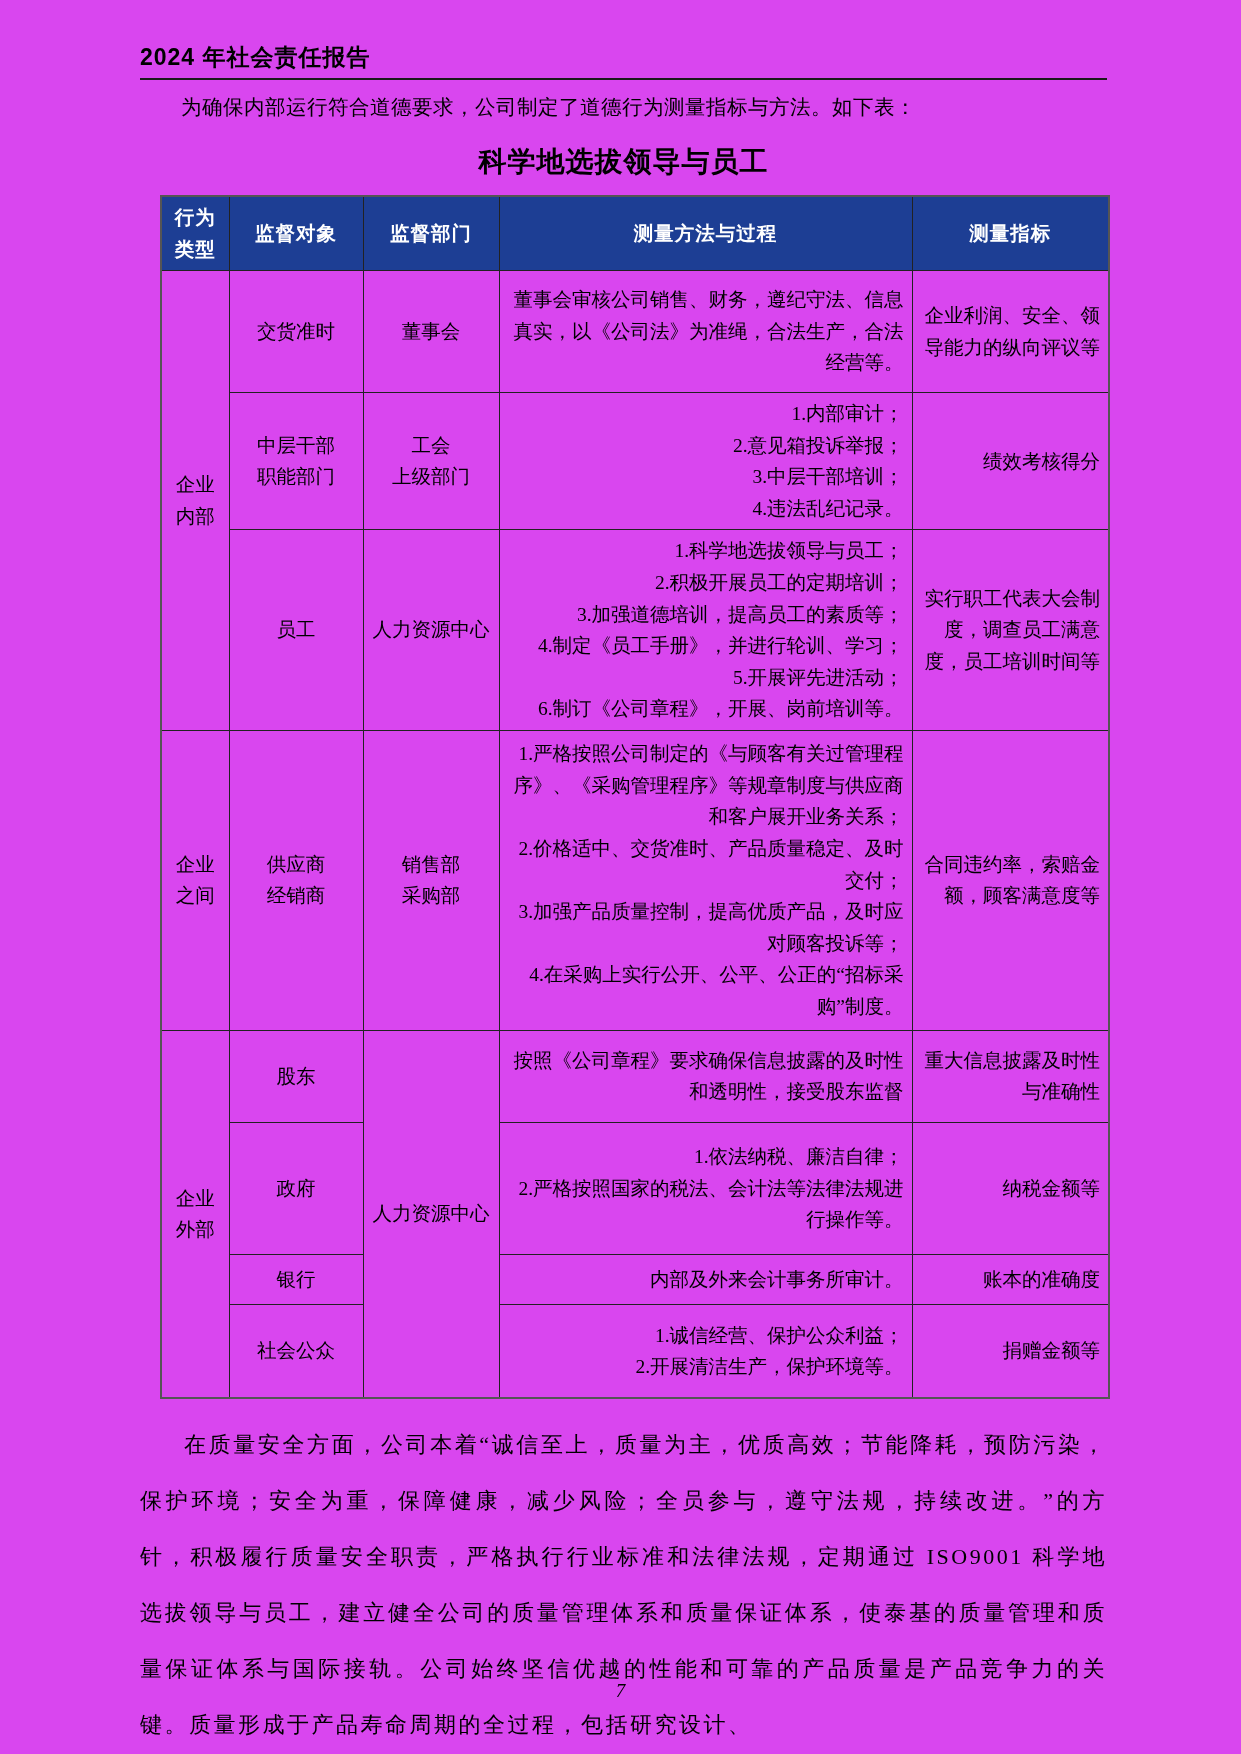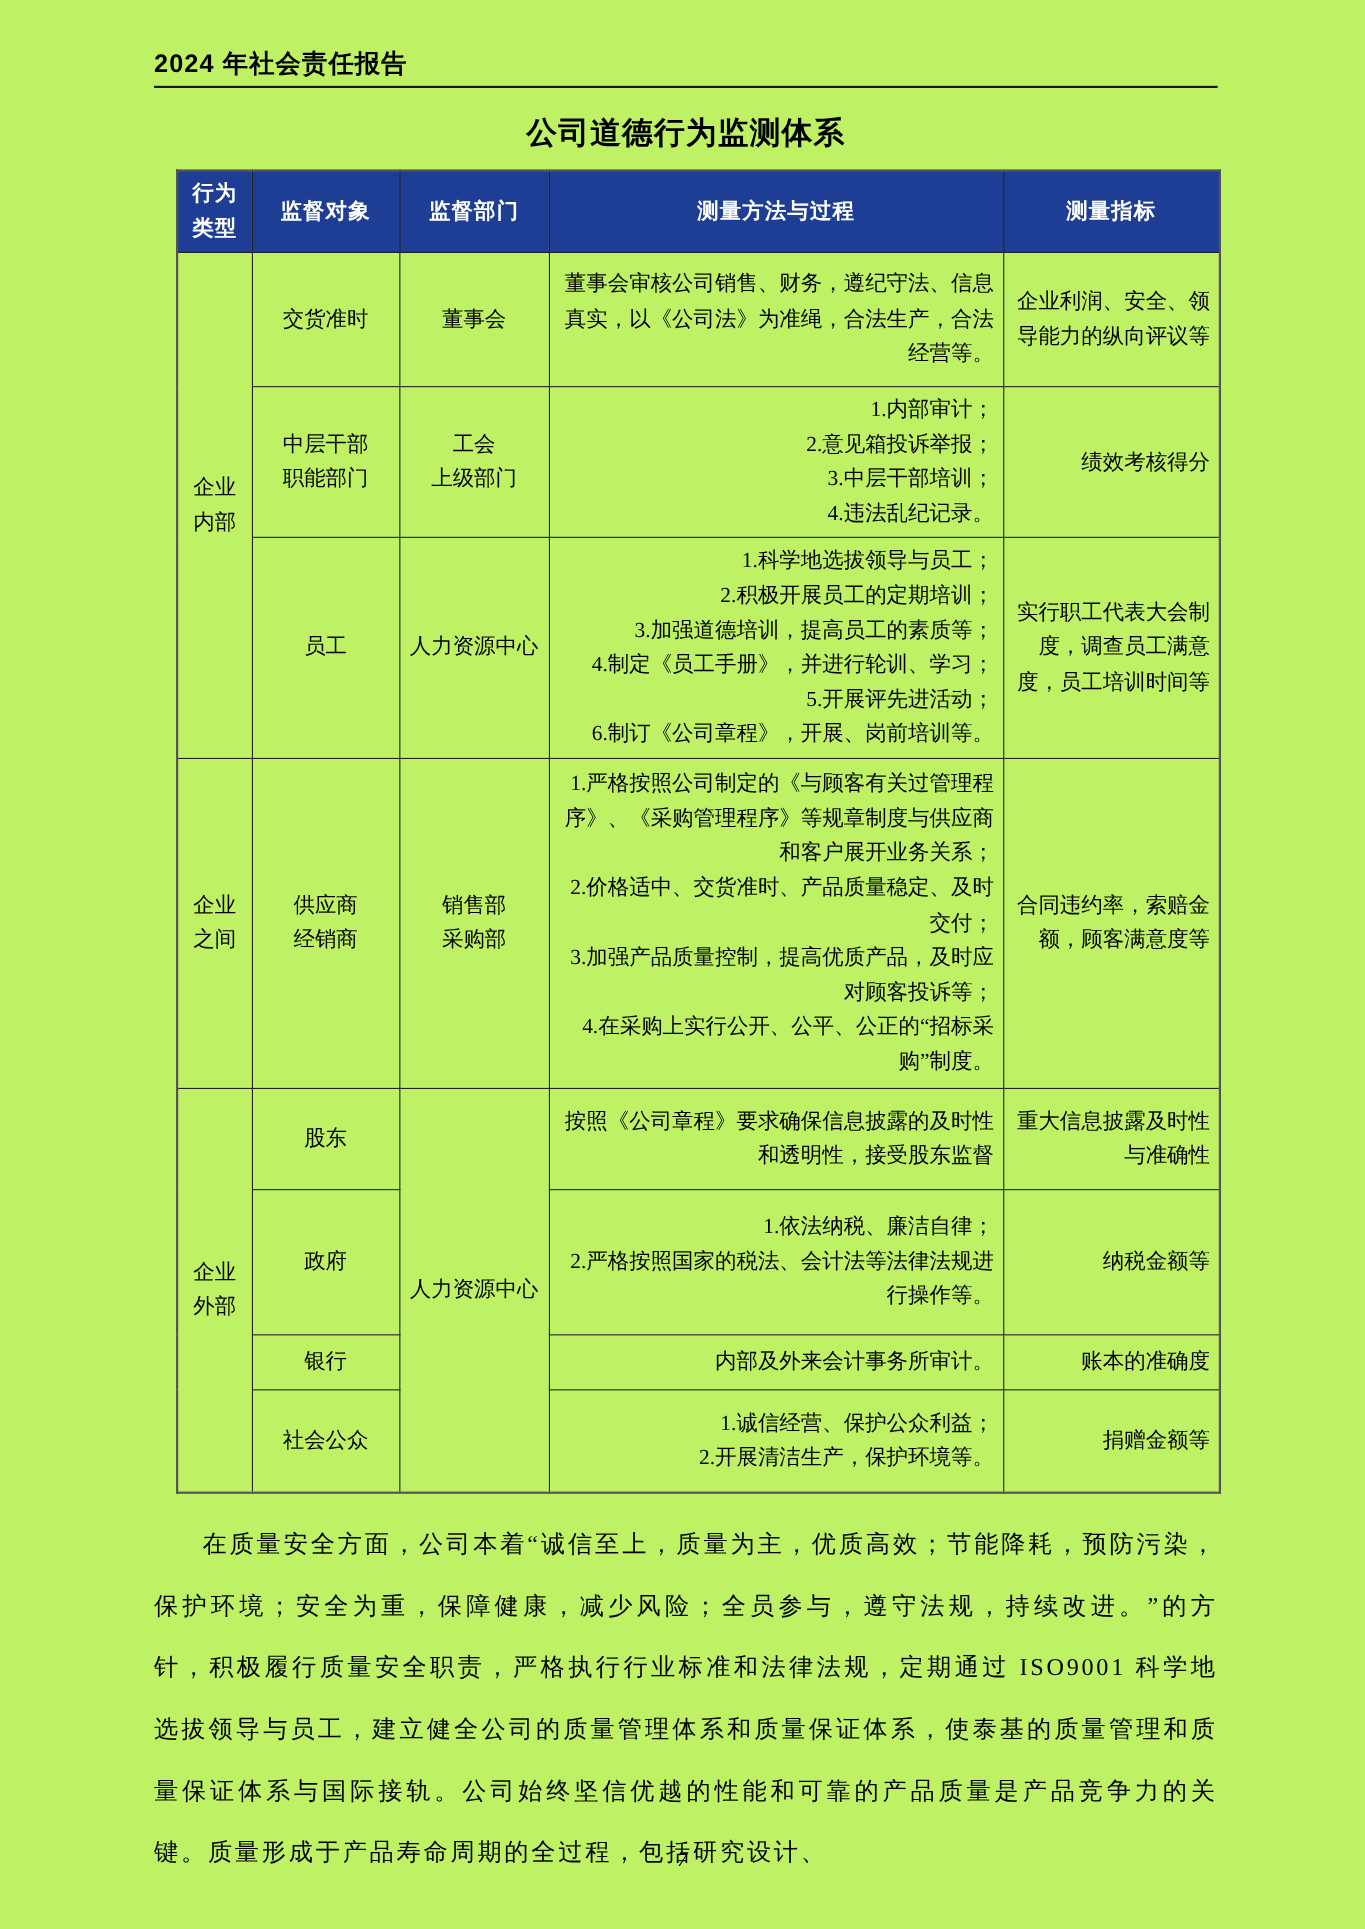--- a/index.html
+++ b/index.html
@@ -2,21 +2,21 @@
 <html><head>
 <meta charset="utf-8">
 <style>
   * { margin: 0; padding: 0; box-sizing: border-box; }
   html, body { background: #ffffff; }
   .page {
     position: relative;
     width: 1241px;
     height: 1754px;
     margin: 0 auto;
-    background: #bef264;
+    background: #d946ef;
     color: #000;
     font-family: "Liberation Serif", "DejaVu Serif", serif;
     overflow: hidden;
   }
   .content { padding: 42px 134px 0 140px; }
 
   
   .doc-header-title {
     font-family: "Liberation Sans", "DejaVu Sans", sans-serif;
     font-weight: bold;
@@ -104,22 +104,23 @@
 <body>
 
 <div class="page">
   <div class="content">
 
     <header>
       <div class="doc-header-title">2024 年社会责任报告</div>
       <hr class="header-rule">
     </header>
 
-
-    <h2 class="table-title">公司道德行为监测体系</h2>
+    <p class="intro">为确保内部运行符合道德要求，公司制定了道德行为测量指标与方法。如下表：</p>
+
+    <h2 class="table-title">科学地选拔领导与员工</h2>
 
     <table class="ethics">
       <colgroup>
         <col style="width:68px">
         <col style="width:134px">
         <col style="width:136px">
         <col style="width:413px">
         <col style="width:197px">
       </colgroup>
       <thead>

